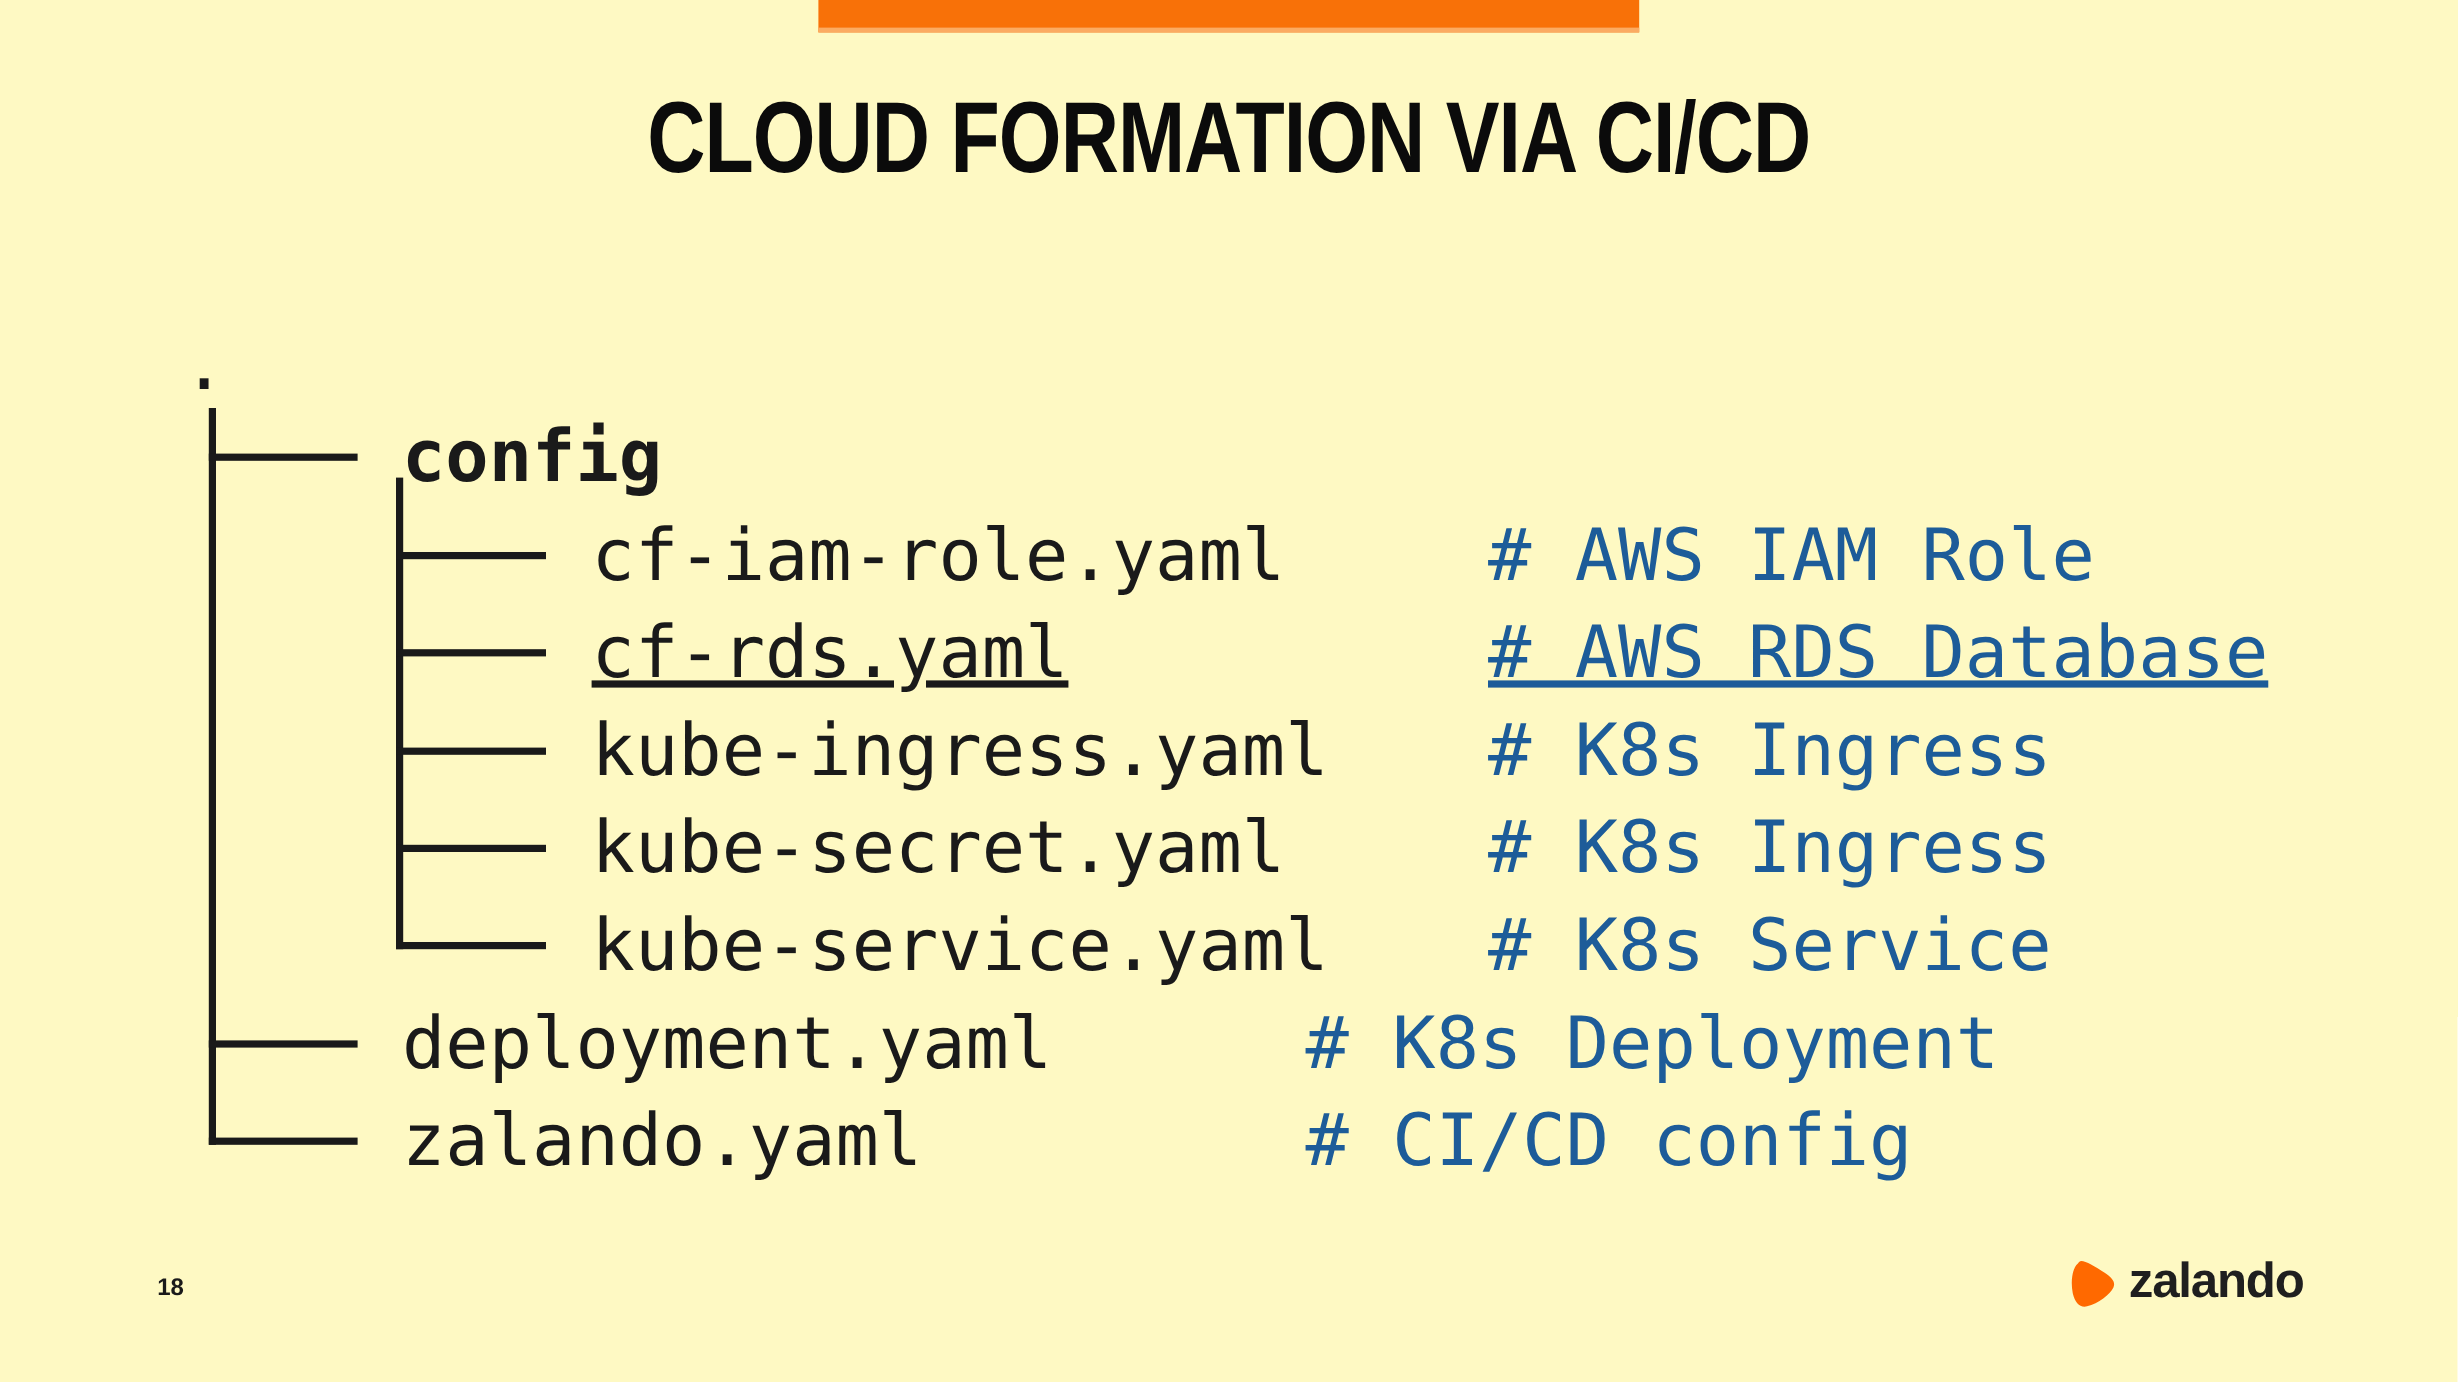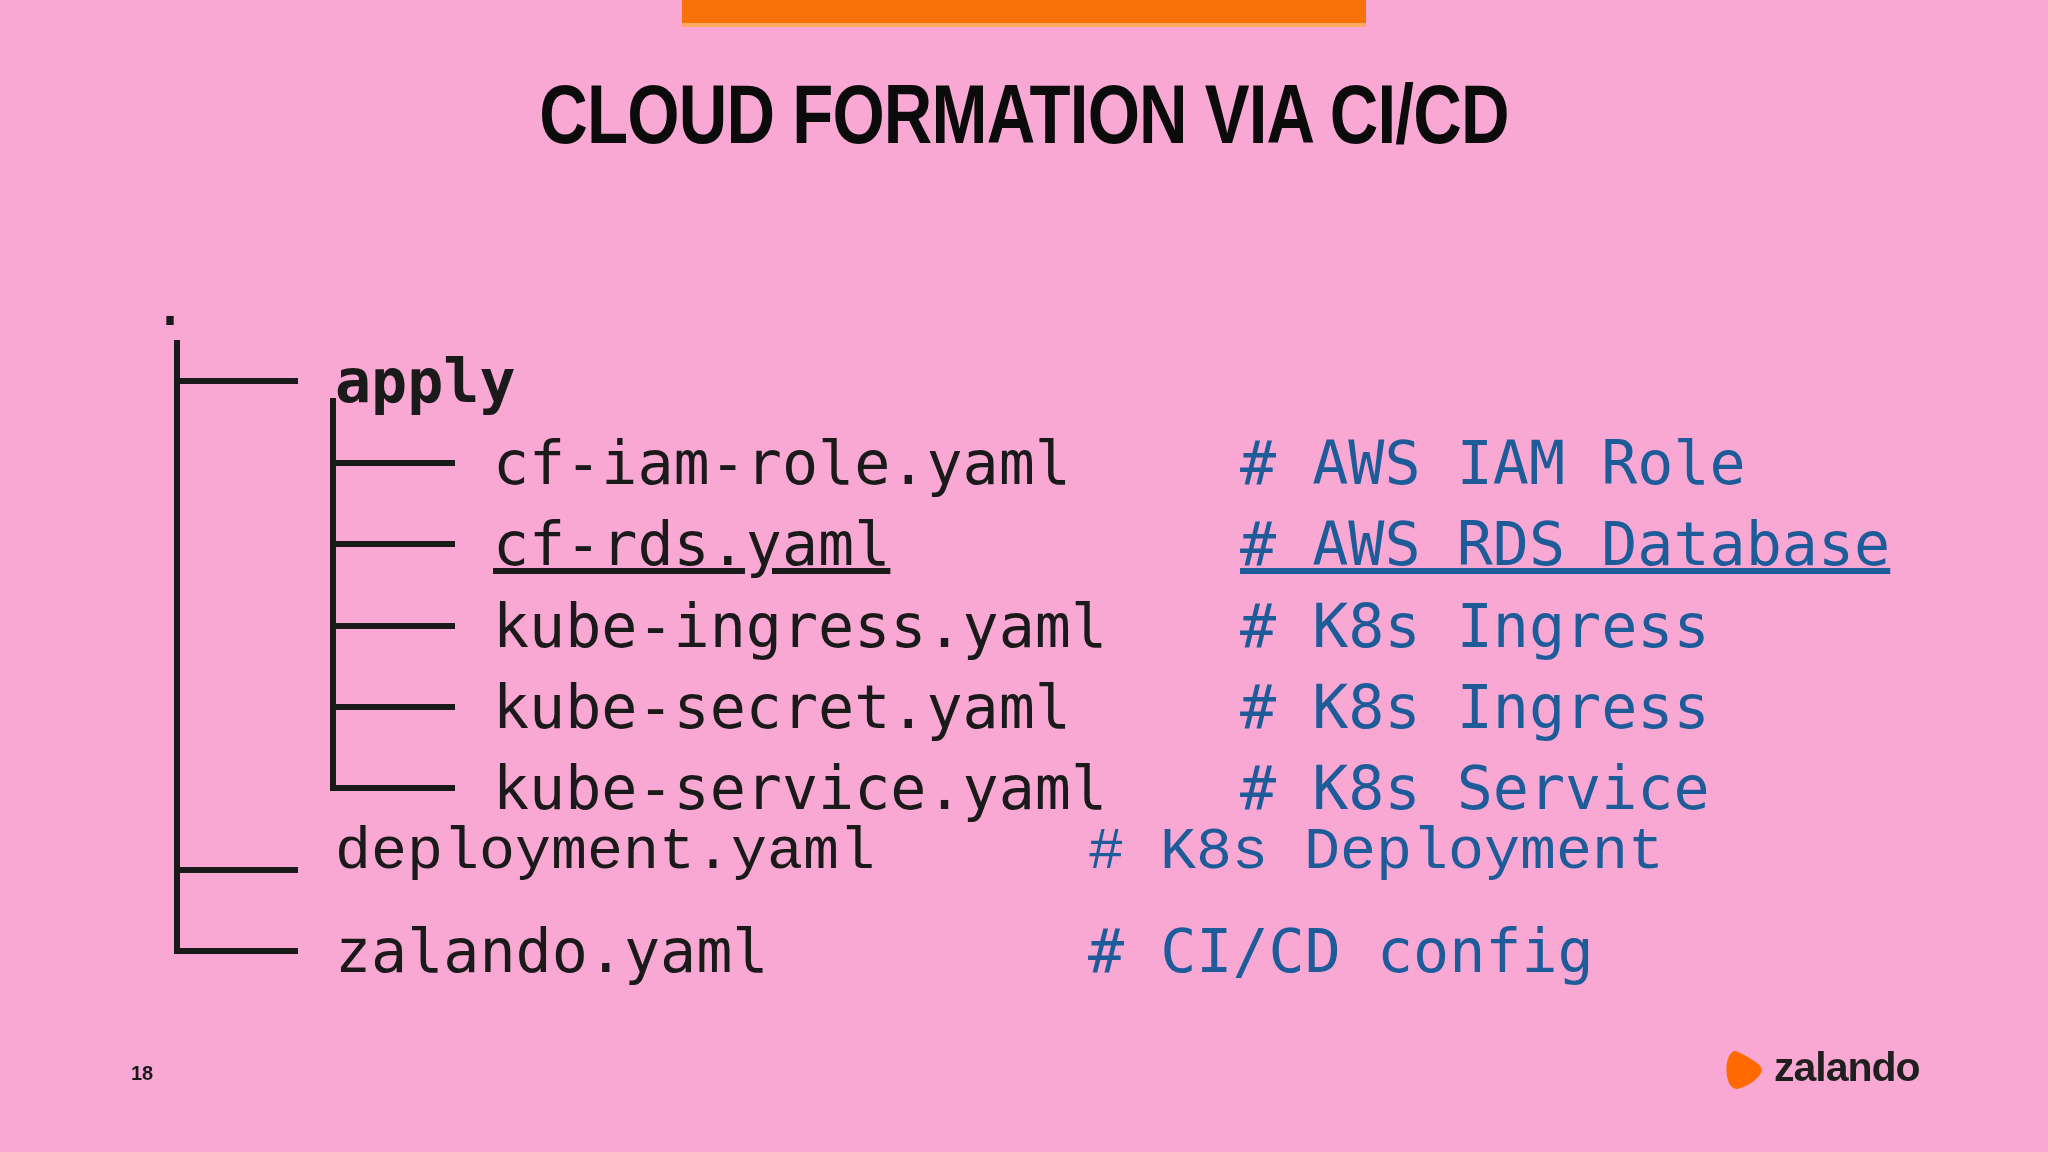--- a/index.html
+++ b/index.html
@@ -1,18 +1,18 @@
 <!DOCTYPE html>
 <html><head>
 <meta charset="utf-8">
 <style>
   html,body { margin:0; padding:0; background:#ffffff; }
   .slide {
     position:relative; width:2048px; height:1152px;
-    background:#f9a8d4; overflow:hidden;
+    background:#fef9c3; overflow:hidden;
     font-family:"Liberation Sans", sans-serif;
   }
 
   
   .accent-bar {
     position:absolute; left:682px; top:0; width:684px; height:23px;
     border-bottom:4px solid #fbab62;
   }
 
   
@@ -34,21 +34,21 @@
   .cmt  { color:#1d5c99; }
 
   
   .rdot { top:274px; }
   .r0 { top:351px; }
   .r1 { top:433px; }
   .r2 { top:514px;text-decoration:underline; }
   .r3 { top:596px; }
   .r4 { top:677px; }
   .r5 { top:758px; }
-  .r6 { top:822px;font-family:Liberation Mono, monospace; }
+  .r6 { top:840px; }
   .r7 { top:921px; }
 
   
   .dotcol { left:152px; }
   .lvl1  { left:335px; }
   .lvl2  { left:493px; }
   .c-lvl1 { left:1088px; }
   .c-lvl2 { left:1240px; }
 
   
@@ -95,21 +95,21 @@
     <div class="tline h-pipe"></div>
     <div class="tline v-inner"></div>
     <div class="tline h-c0"></div>
     <div class="tline h-c1"></div>
     <div class="tline h-c2"></div>
     <div class="tline h-c3"></div>
     <div class="tline h-c4"></div>
 
     <span class="t rdot dotcol">.</span>
 
-    <span class="t r0 lvl1 bold">apply</span>
+    <span class="t r0 lvl1 bold">config</span>
 
     <span class="t r1 lvl2">cf-iam-role.yaml</span>
     <span class="t r1 c-lvl2 cmt"># AWS IAM Role</span>
 
     <span class="t r2 lvl2">cf-rds.yaml</span>
     <span class="t r2 c-lvl2 cmt"># AWS RDS Database</span>
 
     <span class="t r3 lvl2">kube-ingress.yaml</span>
     <span class="t r3 c-lvl2 cmt"># K8s Ingress</span>
 

